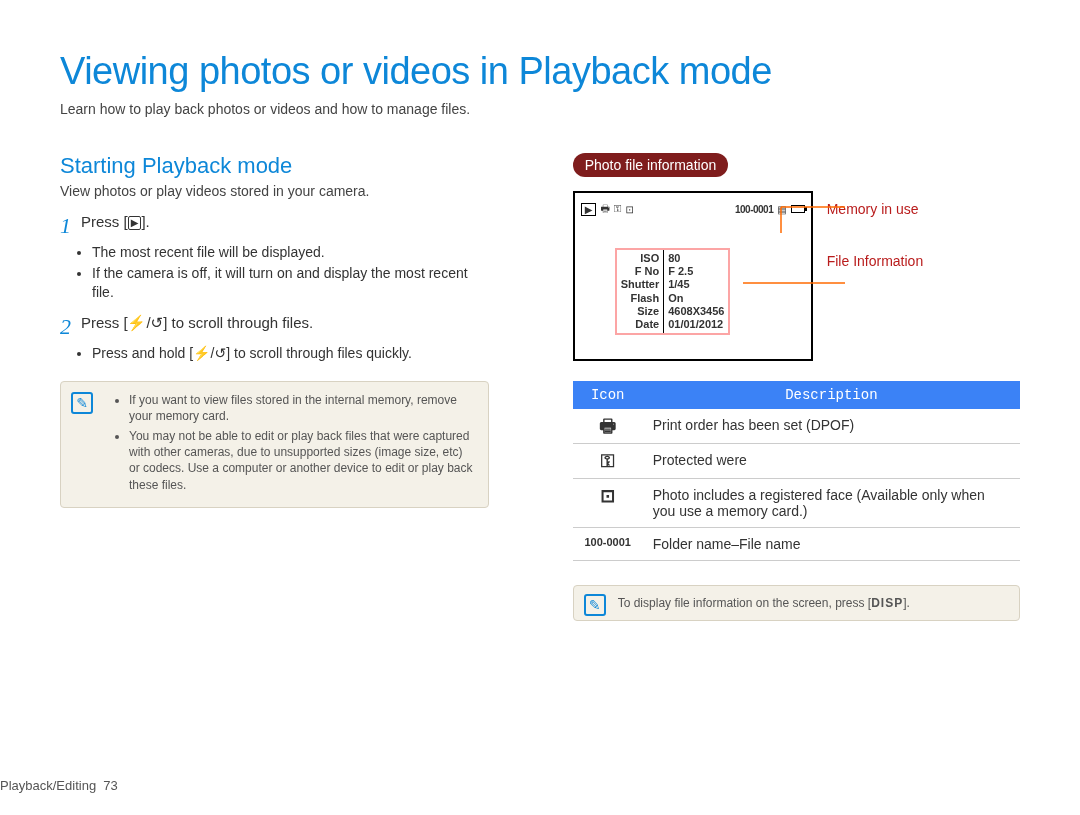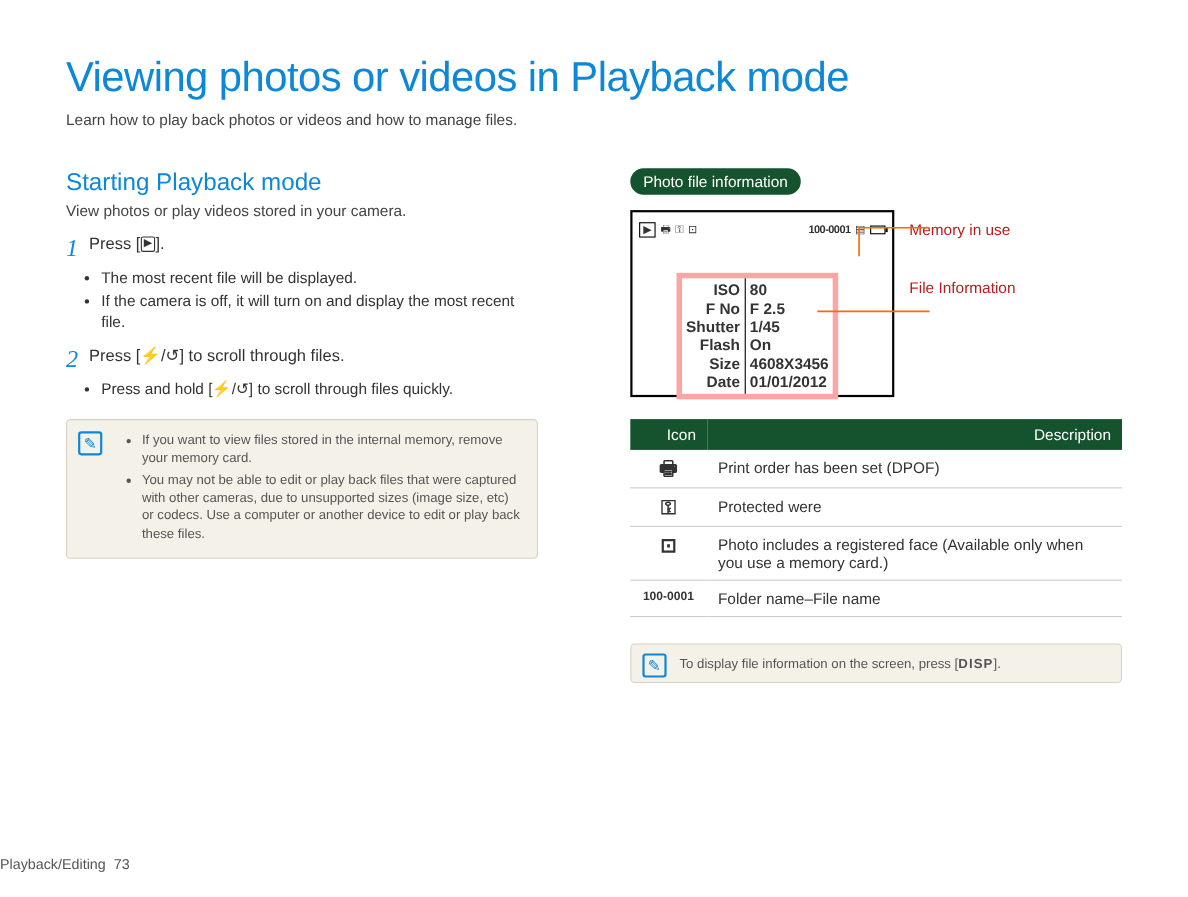--- a/index.html
+++ b/index.html
@@ -74,21 +74,21 @@
   }
   .notebox .note-icon {
     position:absolute; left:10px; top:10px;
     width:22px; height:22px; border:2px solid #0d87d8; border-radius:3px;
     color:#0d87d8; text-align:center; font-size:14px; line-height:18px;
   }
   .notebox ul li { list-style: disc; margin-left: 24px; margin-bottom:4px; }
 
   .pill {
     display:inline-block;
-    background:#14532d;
+    background:#7f1d1d;
     color:#fff;
     padding:4px 12px;
     border-radius:12px;
     font-size:14px;
     margin-bottom:14px;
   }
 
   
   .diagram-wrap { display:flex; align-items:flex-start; gap:14px; margin-bottom:20px; }
   .cam {
@@ -103,38 +103,39 @@
     font-size:10px;
   }
   .cam-top .play { border:1px solid #000; padding:0 3px; }
   .cam-top .spacer { flex:1; }
   .cam-top .fileno { font-size:10px; letter-spacing:-0.5px; font-weight:bold;}
   .cam-top .batt { border:1px solid #000; width:14px; height:8px; position:relative; }
   .cam-top .batt:after { content:""; position:absolute; right:-3px; top:1px; width:2px; height:4px; background:#000; }
 
   .cam-info {
     position:absolute; left:40px; top:55px;
-    border:5px solid #fca5a5;
+    border:2px solid #fca5a5;
     display:flex;
-    font-size:14px;
+    font-size:11px;
     line-height:1.2;
   }
   .cam-info .lbl { border-right:1px solid #000; padding:2px 4px; text-align:right; font-weight:bold;}
   .cam-info .val { padding:2px 4px; font-weight:bold;}
 
   .callouts { display:flex; flex-direction:column; gap:36px; padding-top:10px; font-size:14px; color:#b91c1c; }
   .callout { display:flex; align-items:center; gap:6px; }
   .lead1, .lead2 { stroke:#ff6a00; stroke-width:1.5; fill:none; }
   .diag-svg { position:absolute; left:0; top:0; width:100%; height:100%; pointer-events:none; overflow:visible;}
 
   
   table.icon-table { width:100%; border-collapse:collapse; font-size:14px; margin-bottom:24px;}
   table.icon-table th {
-    background:#14532d; color:#fff; font-weight:400; text-align:right;
+    background:#3b82f6; color:#fff; font-weight:400; text-align:center;
     padding:6px 10px;
+    font-family:Liberation Mono, monospace;
   }
   table.icon-table td {
     border-bottom:1px solid #ccc;
     padding:8px 10px; vertical-align:top;
   }
   table.icon-table td:first-child { width:70px; text-align:center; font-weight:bold; }
   .ic { font-size:18px; line-height:1; }
 
   .notebox2 {
     border:1px solid #d8d2c2; background:#f4f1e8; border-radius:4px;

